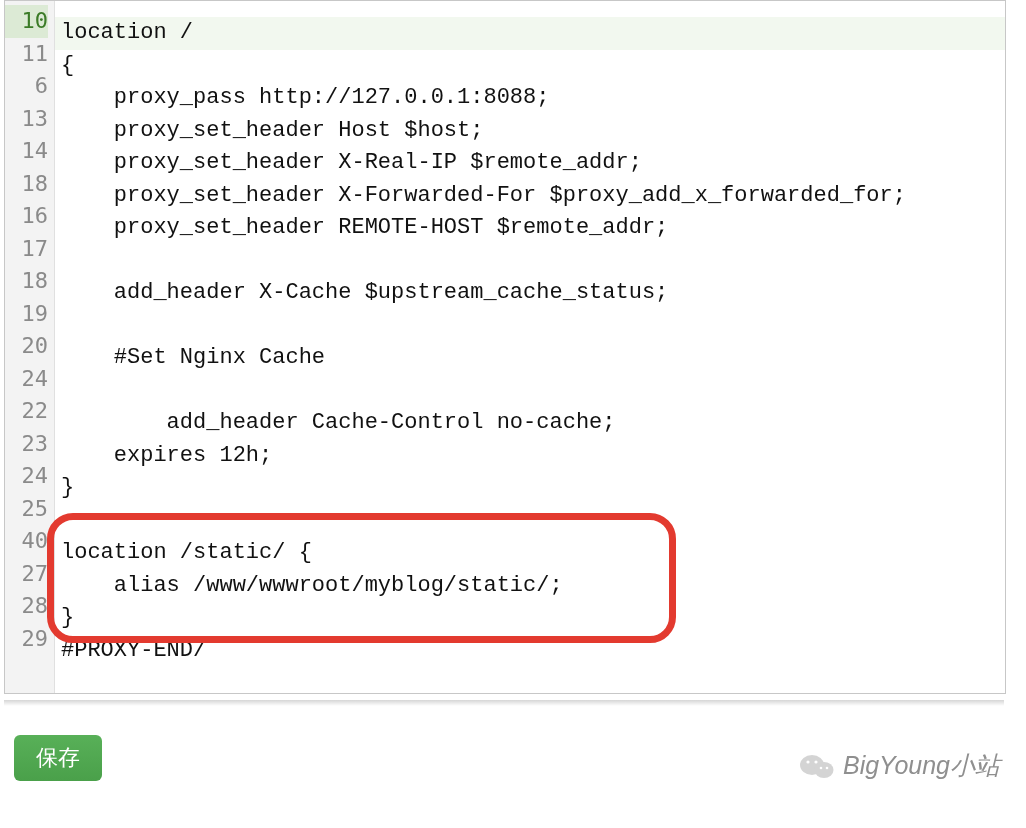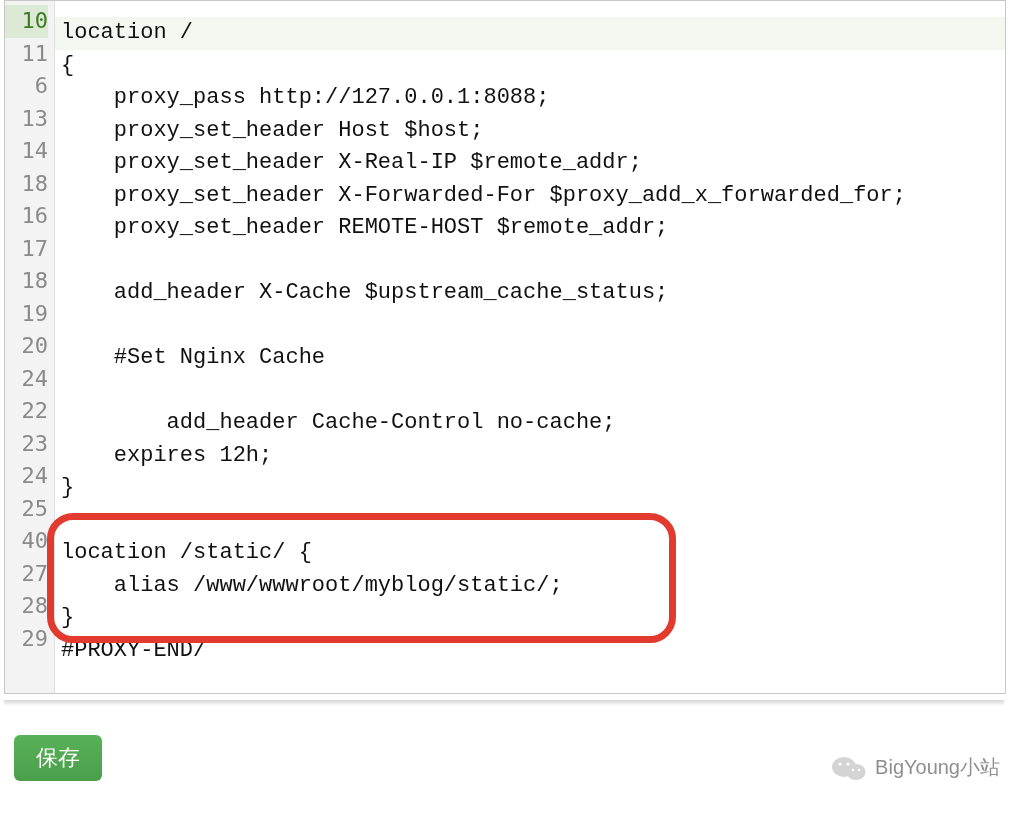--- a/index.html
+++ b/index.html
@@ -88,25 +88,26 @@
     border: none;
     border-radius: 6px;
     padding: 8px 22px;
     cursor: pointer;
   }
   .watermark {
     position: absolute;
     right: 26px;
     bottom: 4px;
     display: flex;
-    align-items: flex-start;
+    align-items: center;
     gap: 8px;
     color: #8f8f8f;
     font-family: -apple-system, "PingFang SC", "Microsoft YaHei", sans-serif;
-    font-size: 20px;
+    font-size: 25px;
+    font-style: italic;
   }
   .watermark svg {
     opacity: 0.6;
   }
 </style>
 </head>
 <body>
 
 <div class="editor-wrap">
   <div class="editor">

